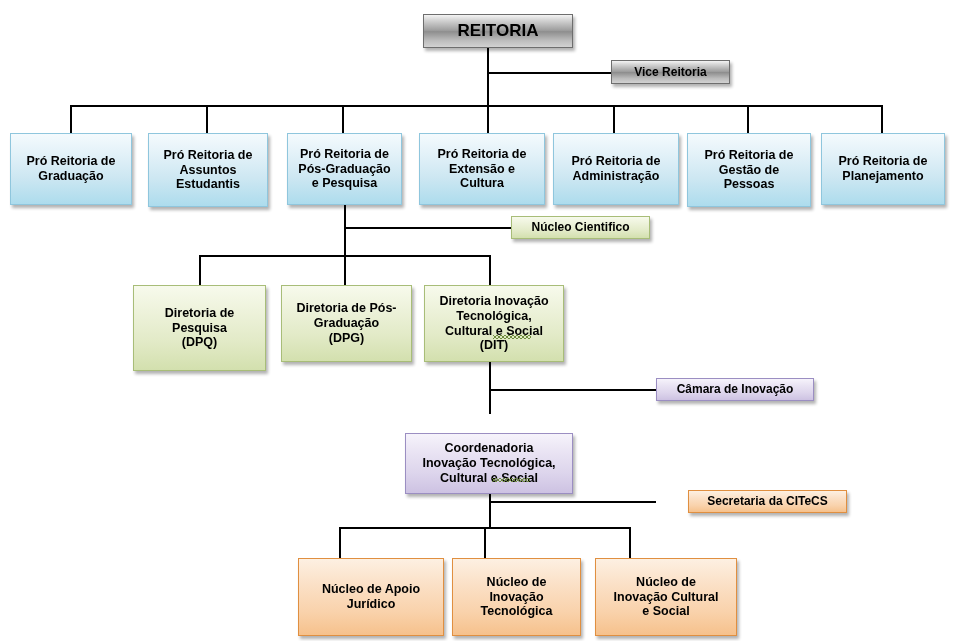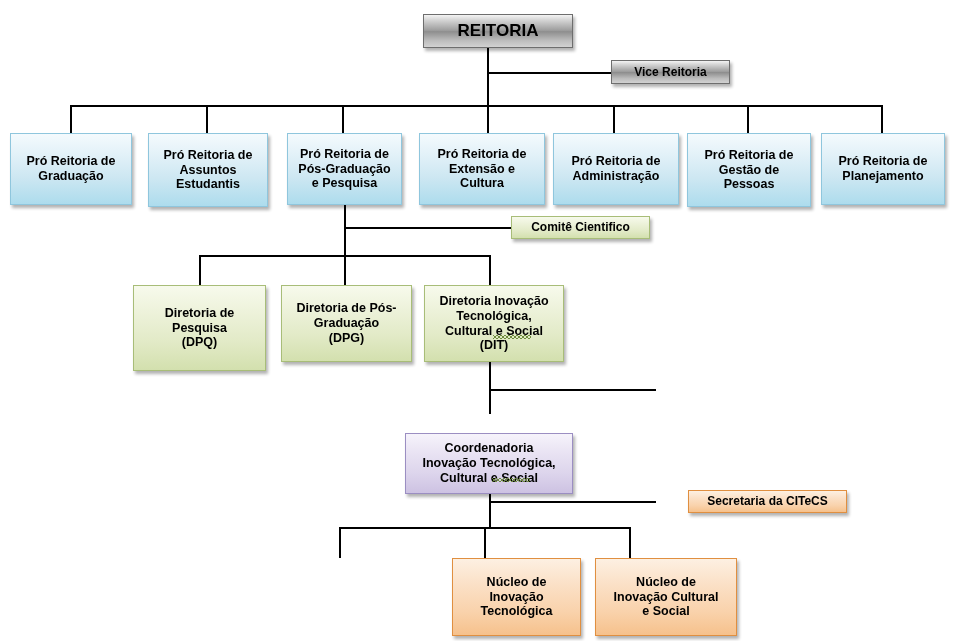--- a/index.html
+++ b/index.html
@@ -180,53 +180,60 @@
     <span class="txt">Pró Reitoria de
 Gestão de
 Pessoas</span>
   </div>
   <div class="node n-blue" style="left:821px; top:133px; width:124px; height:72px; font-size:12.5px;">
     <span class="txt">Pró Reitoria de
 Planejamento</span>
   </div>
 
   <div class="node n-green side" style="left:511px; top:216px; width:139px; height:23px;">
-    <span class="txt">Comitê Cientifico</span>
+    <span class="txt">Núcleo Cientifico</span>
   </div>
 
   <div class="node n-green" style="left:133px; top:285px; width:133px; height:86px; font-size:12.5px;">
     <span class="txt">Diretoria de
 Pesquisa
 (DPQ)</span>
   </div>
   <div class="node n-green" style="left:281px; top:285px; width:131px; height:77px; font-size:12.5px;">
     <span class="txt">Diretoria de Pós-
 Graduação
 (DPG)</span>
   </div>
   <div class="node n-green" style="left:424px; top:285px; width:140px; height:77px; font-size:12.5px;">
     <span class="txt">Diretoria Inovação
 Tecnológica,
 Cultural e Social
 (DIT)</span>
     <span class="sq" style="left:68px; top:49px; width:38px;"></span>
   </div>
 
+  <div class="node n-purple side" style="left:656px; top:378px; width:158px; height:23px;">
+    <span class="txt">Câmara de Inovação</span>
+  </div>
 
   <div class="node n-purple" style="left:405px; top:414px; width:168px; height:61px; font-size:12.5px;margin-top:19px;">
     <span class="txt">Coordenadoria
 Inovação Tecnológica,
 Cultural e Social</span>
     <span class="sq" style="left:86px; top:44px; width:38px;"></span>
   </div>
 
   <div class="node n-orange side" style="left:656px; top:490px; width:159px; height:23px;">
     <span class="txt">Secretaria da CITeCS</span>
   </div>
 
+  <div class="node n-orange" style="left:266px; top:558px; width:146px; height:78px; font-size:12.5px;">
+    <span class="txt">Núcleo de Apoio
+Jurídico</span>
+  </div>
   <div class="node n-orange" style="left:420px; top:558px; width:129px; height:78px; font-size:12.5px;">
     <span class="txt">Núcleo de
 Inovação
 Tecnológica</span>
   </div>
   <div class="node n-orange" style="left:563px; top:558px; width:142px; height:78px; font-size:12.5px;">
     <span class="txt">Núcleo de
 Inovação Cultural
 e Social</span>
   </div>

